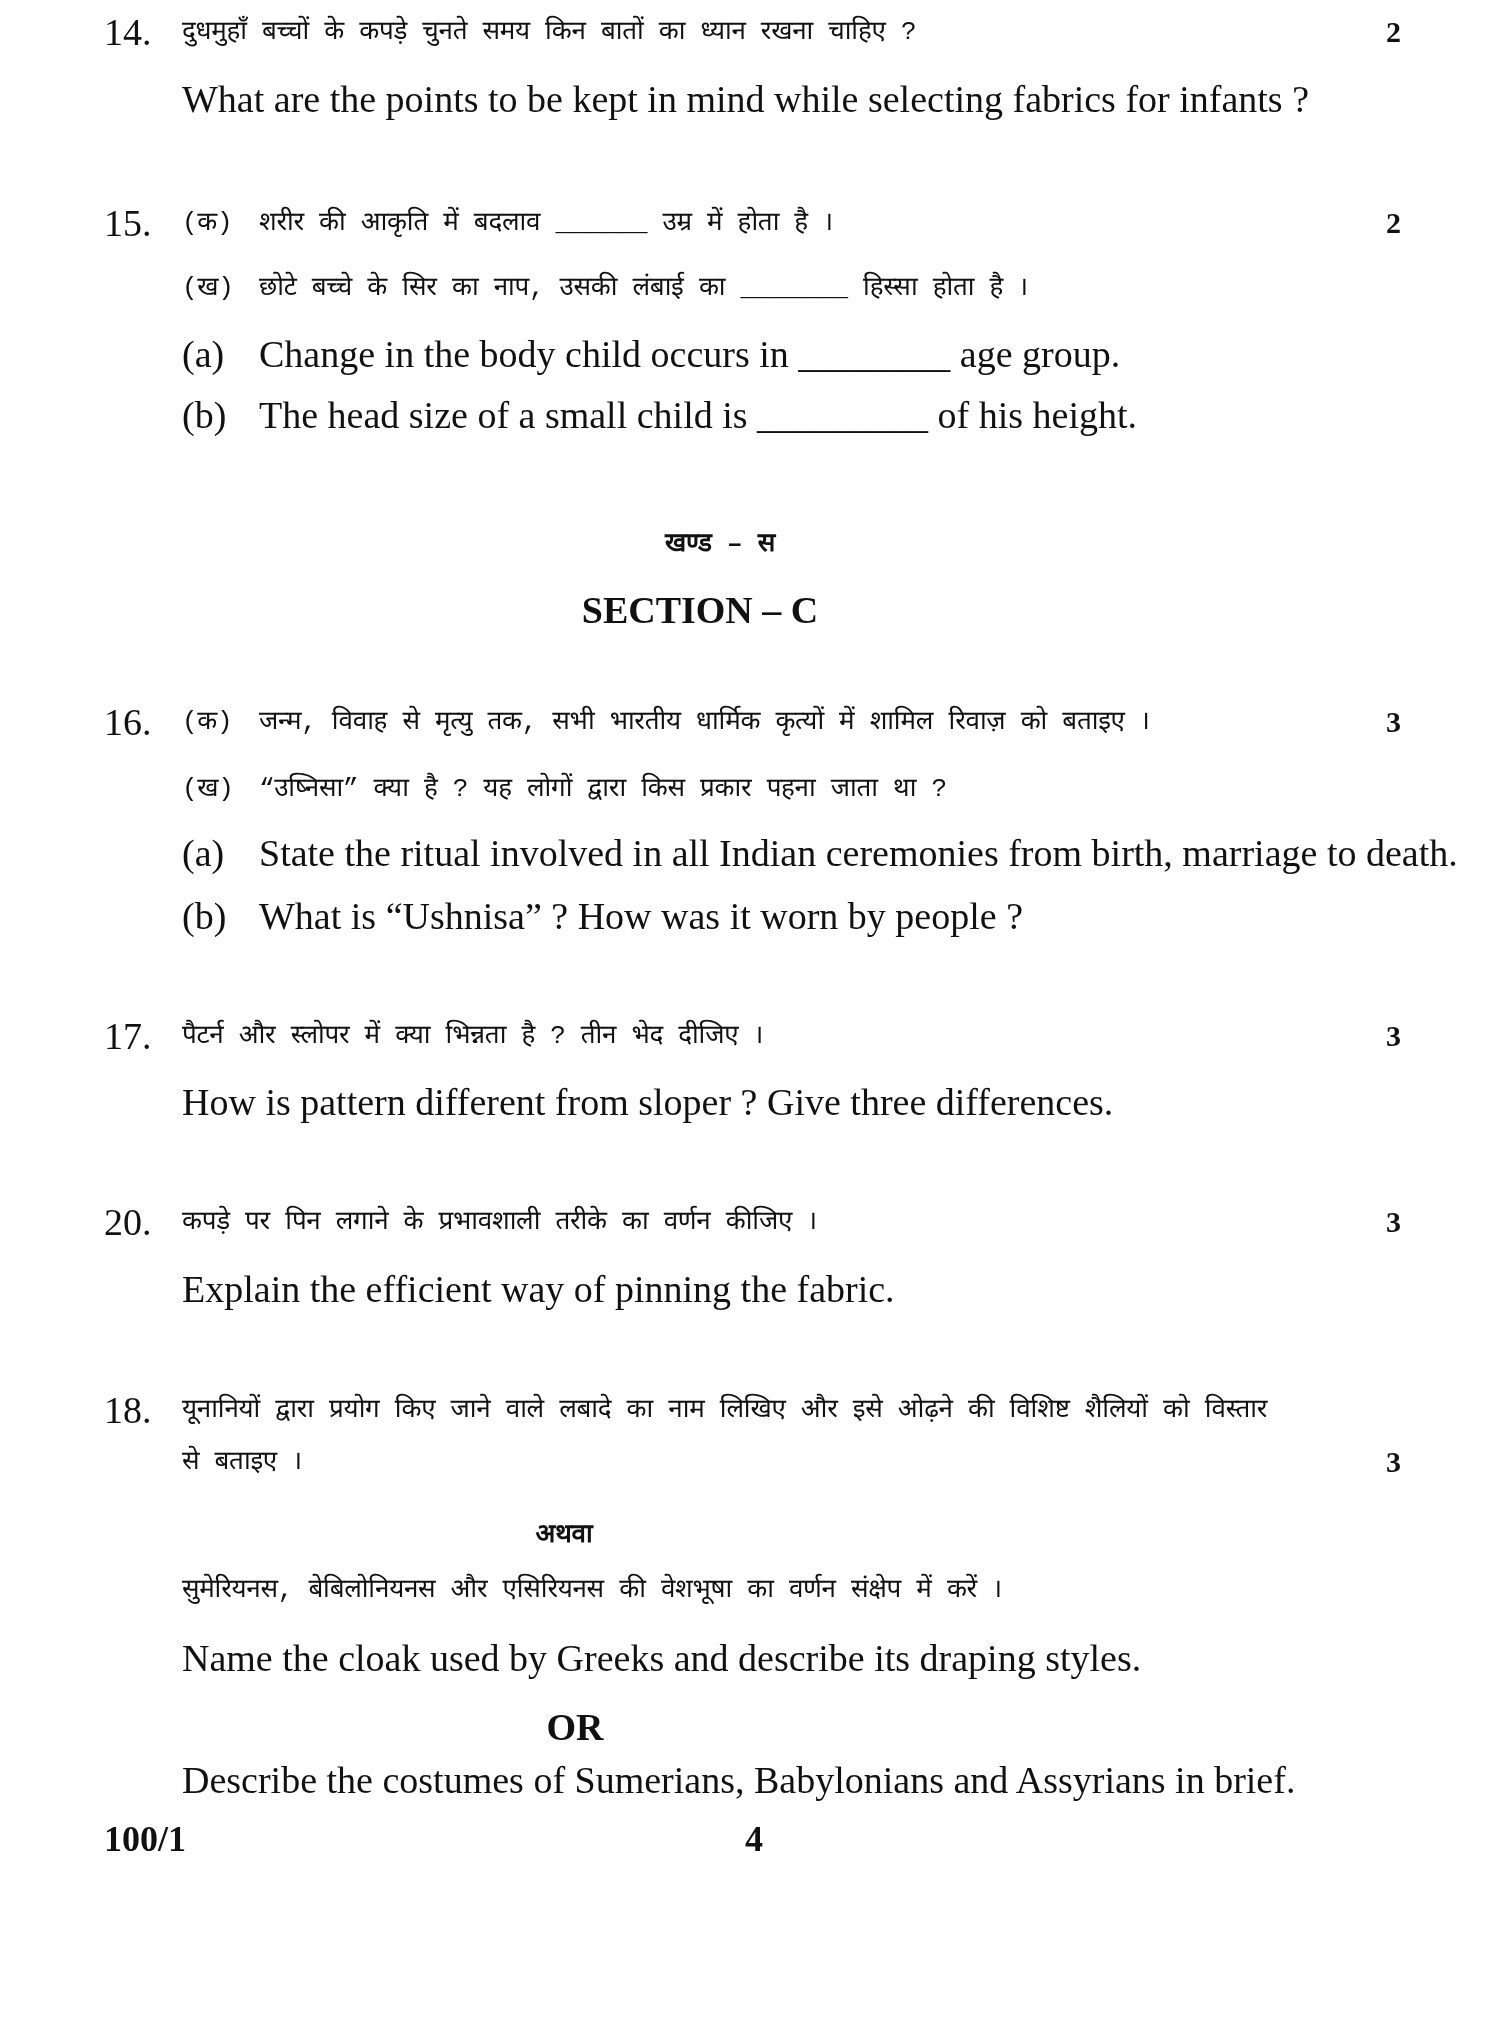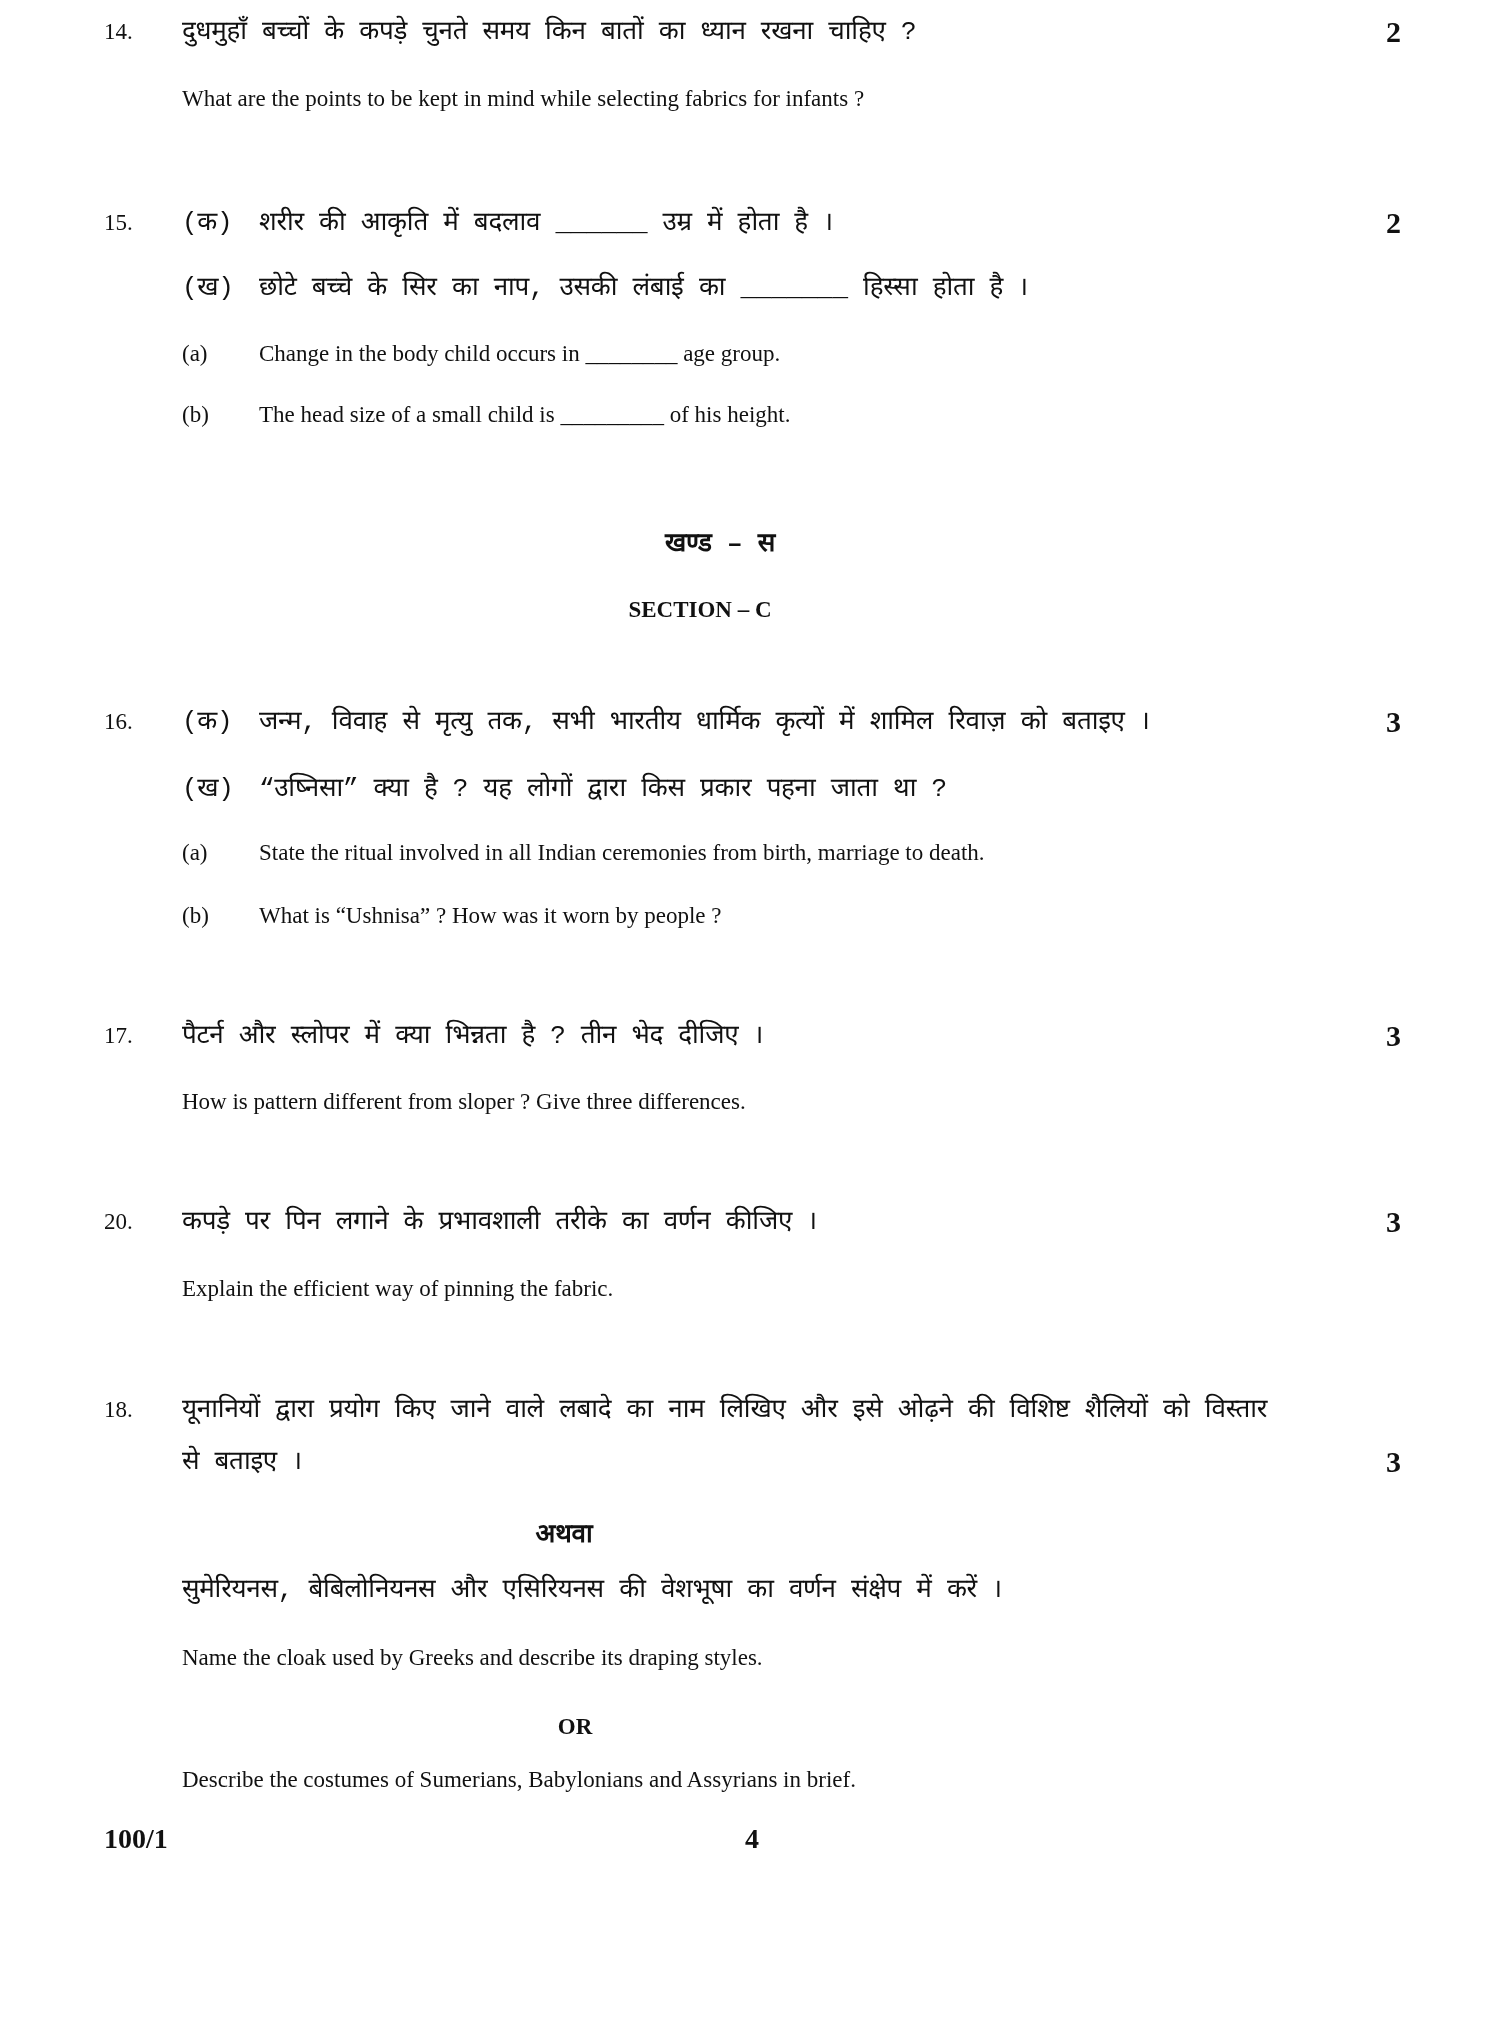--- a/index.html
+++ b/index.html
@@ -3,31 +3,31 @@
 <meta charset="utf-8">
 <style>
   html, body { margin: 0; padding: 0; background: #ffffff; }
   body {
     width: 1504px; height: 2034px; position: relative; overflow: hidden;
     font-family: "Liberation Serif", "DejaVu Serif", serif;
     color: #111111;
   }
   .ln {
     position: absolute; white-space: nowrap;
-    font-size: 23px; line-height: 40px;
+    font-size: 38px; line-height: 40px;
     transform: translateY(-50%);
   }
   .hi { font-family: Liberation Mono, monospace; font-size: 26px; letter-spacing: -0.3px; }
   .num { left: 104px; }
   .txt { left: 182px; }
   .lbl { left: 182px; }
   .sub { left: 259px; }
   .marks { left: 1386px; font-weight: bold; font-size: 30px; }
   .center { transform: translate(-50%, -50%); font-weight: bold; margin-top: 8px; }
-  .footer { font-weight: bold; font-size: 28px; }
+  .footer { font-weight: bold; font-size: 36px; }
 </style>
 </head>
 <body>
 
 <div class="ln num" style="top:32px">14.</div>
 <div class="ln txt hi" style="top:32px">दुधमुहाँ बच्चों के कपड़े चुनते समय किन बातों का ध्यान रखना चाहिए ?</div>
 <div class="ln marks" style="top:32px">2</div>
 <div class="ln txt" style="top:99px">What are the points to be kept in mind while selecting fabrics for infants ?</div>
 
 <div class="ln num" style="top:223px">15.</div>

